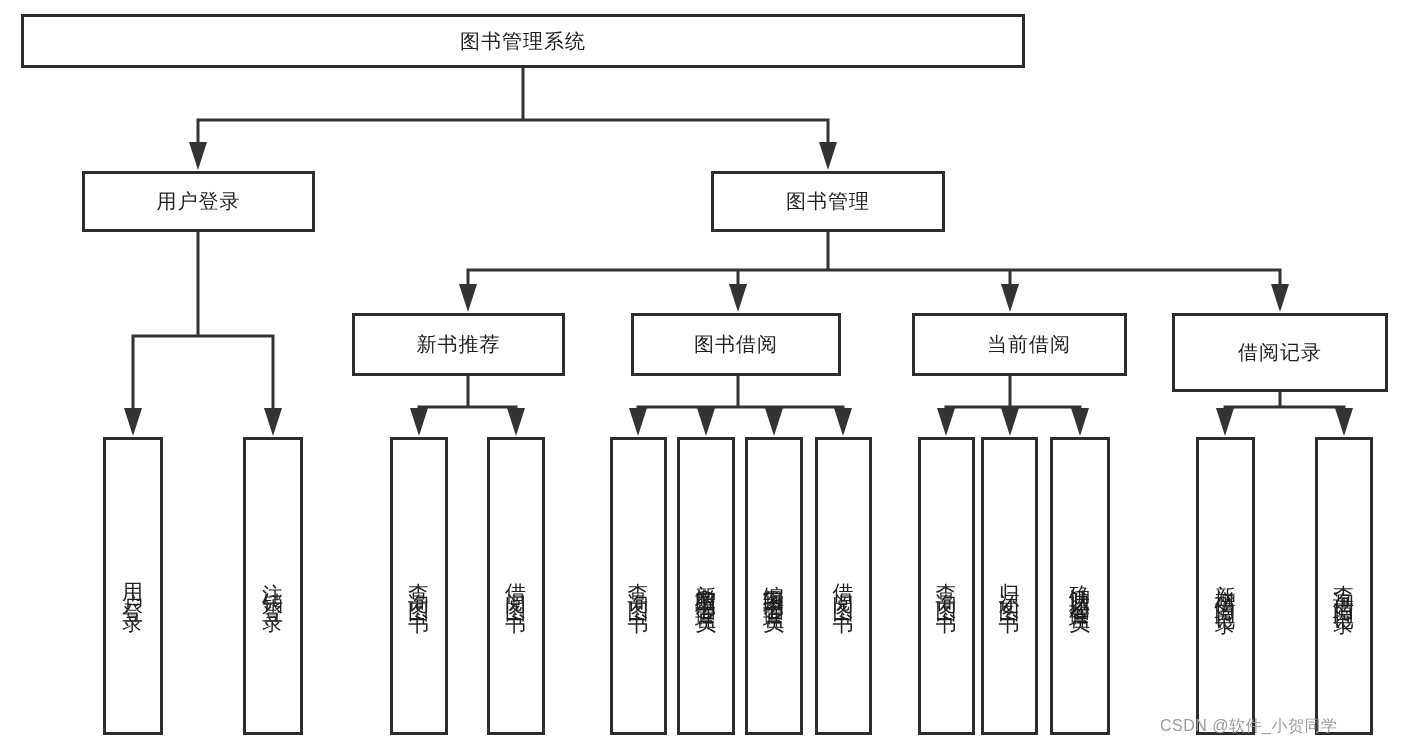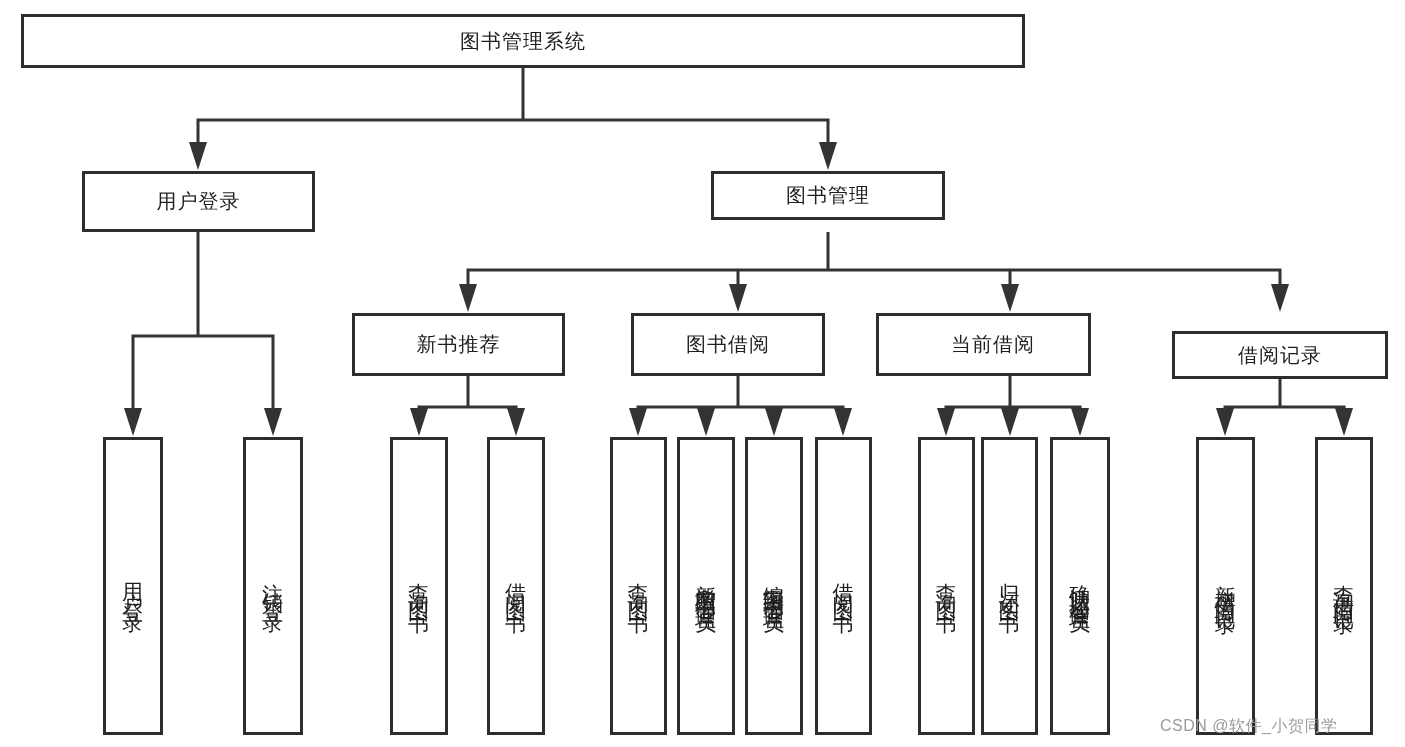--- a/index.html
+++ b/index.html
@@ -101,34 +101,34 @@
     </g>
   </svg>
 
   <div class="node hnode" style="left:21px;top:14px;width:1004px;height:54px;text-align:center;">
     <span>图书管理系统</span>
   </div>
 
   <div class="node hnode" style="left:82px;top:171px;width:233px;height:61px;">
     <span>用户登录</span>
   </div>
-  <div class="node hnode" style="left:711px;top:171px;width:234px;height:49px;">
+  <div class="node hnode" style="left:711px;top:171px;width:234px;height:61px;">
     <span>图书管理</span>
   </div>
 
   <div class="node hnode" style="left:352px;top:313px;width:213px;height:63px;">
     <span>新书推荐</span>
   </div>
-  <div class="node hnode" style="left:631px;top:313px;width:194px;height:63px;">
+  <div class="node hnode" style="left:631px;top:313px;width:210px;height:63px;">
     <span>图书借阅</span>
   </div>
-  <div class="node hnode" style="left:876px;top:313px;width:215px;height:63px;padding-left:19px;">
+  <div class="node hnode" style="left:912px;top:313px;width:215px;height:63px;padding-left:19px;">
     <span>当前借阅</span>
   </div>
-  <div class="node hnode" style="left:1172px;top:331px;width:216px;height:48px;">
+  <div class="node hnode" style="left:1172px;top:313px;width:216px;height:79px;">
     <span>借阅记录</span>
   </div>
 
   <div class="node leaf" style="left:103px;top:437px;width:60px;height:298px;">
     <span class="vtext">用户登录</span>
   </div>
   <div class="node leaf" style="left:243px;top:437px;width:60px;height:298px;">
     <span class="vtext">注销登录</span>
   </div>
 

